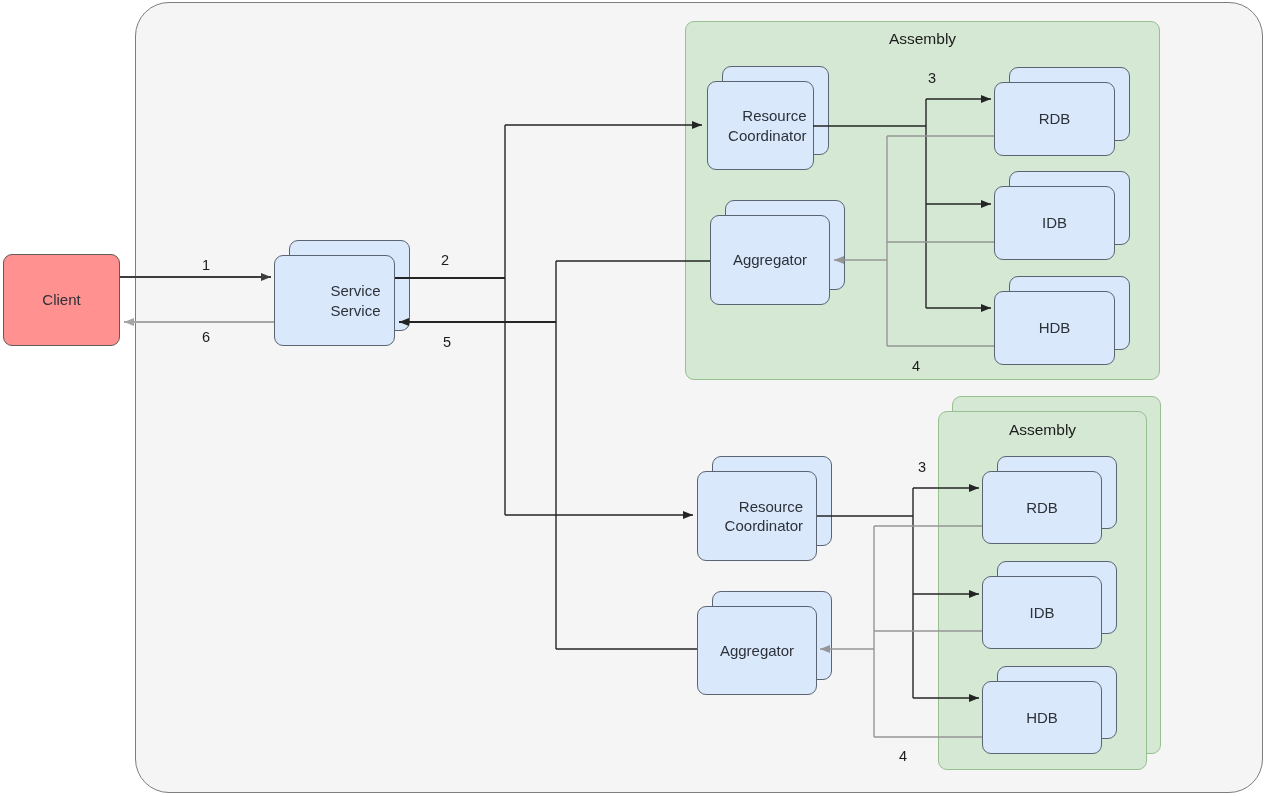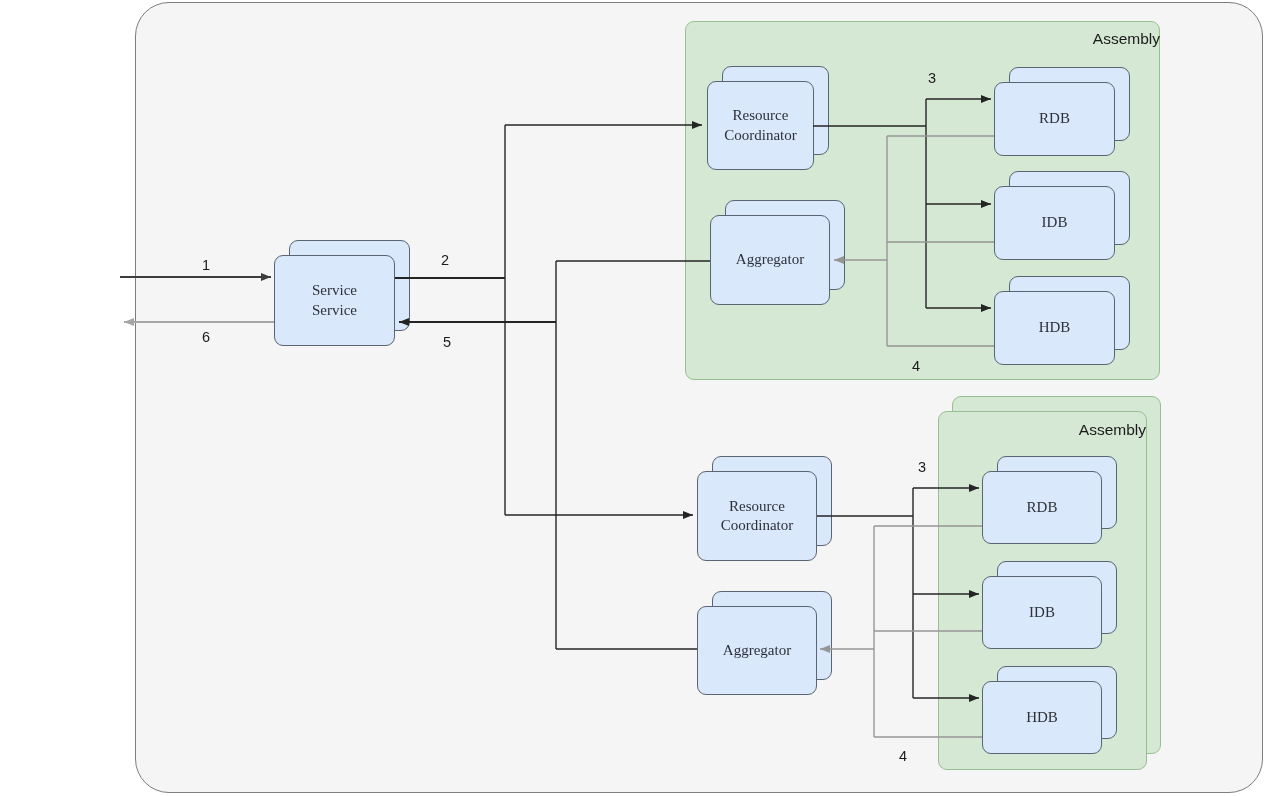--- a/index.html
+++ b/index.html
@@ -12,27 +12,27 @@
   }
   html,body{margin:0;padding:0;background:var(--c-page-bg,#fff);}
   .stage{position:relative;width:1266px;height:796px;background:var(--c-page-bg,#fff);
          font-family:"Liberation Sans","DejaVu Sans",sans-serif;overflow:hidden;}
   .outer-container{position:absolute;left:135px;top:2px;width:1128px;height:791px;
     background:var(--c-canvas-fill,#f5f5f5);border:1.4px solid var(--c-canvas-stroke,#7d7d7d);
     border-radius:34px;box-sizing:border-box;z-index:1;}
   .group{position:absolute;box-sizing:border-box;z-index:2;}
   .green-box{position:absolute;box-sizing:border-box;background:var(--c-green-fill,#d5e8d4);
     border:1.3px solid var(--c-green-stroke,#97c091);border-radius:9px;}
-  .group-title{position:absolute;left:0;right:0;top:9px;text-align:right;font-size:15.5px;
+  .group-title{position:absolute;left:0;right:0;top:9px;text-align:center;font-size:15.5px;
     color:var(--c-num-text,#1b1b1b);z-index:3;}
   .node{position:absolute;z-index:4;}
   .box{position:absolute;box-sizing:border-box;background:var(--c-node-fill,#dae8fc);
     border:1.3px solid var(--c-node-stroke,#5a6473);border-radius:9px;}
   .node .back{left:15px;top:0;}
-  .node .front{left:0;top:15px;display:flex;align-items:center;justify-content:center;text-align:center;font-family:Liberation Serif, serif;}
+  .node .front{left:0;top:15px;display:flex;align-items:center;justify-content:center;text-align:right;}
   .node .lbl{font-size:15px;line-height:1.3;color:var(--c-text,#2d3138);max-width:92px;}
   .single .front{left:0;top:0;}
   .client-box{background:var(--c-red-fill,#ff9190);border:1.4px solid var(--c-red-stroke,#615a58);}
   svg.connectors{position:absolute;left:0;top:0;z-index:6;pointer-events:none;}
   .e-thin-black{stroke:var(--c-edge-black,#242424);stroke-width:1.4;fill:none;}
   .e-thick-black{stroke:var(--c-edge-black,#242424);stroke-width:2.2;fill:none;}
   .e-thick-dark{stroke:var(--c-edge-dark,#3d3d3d);stroke-width:2.2;fill:none;}
   .e-thick-light{stroke:var(--c-edge-light,#a6a6a6);stroke-width:2.2;fill:none;}
   .e-gray{stroke:var(--c-edge-gray,#969696);stroke-width:1.4;fill:none;}
   .num{position:absolute;transform:translate(-50%,-50%);font-size:14.5px;color:var(--c-num-text,#1b1b1b);z-index:7;}
@@ -49,20 +49,25 @@
     <div class="group-title">Assembly</div>
   </div>
 
   <div class="group" style="left:938px;top:396px;width:223px;height:374px;">
     <div class="green-box" style="left:14px;top:0;width:209px;height:358px;"></div>
     <div class="green-box" style="left:0;top:15px;width:209px;height:359px;">
       <div class="group-title">Assembly</div>
     </div>
   </div>
 
+  <div class="node single" style="left:3px;top:254px;width:117px;height:92px;">
+    <div class="box front client-box" style="width:117px;height:92px;">
+      <span class="lbl">Client</span>
+    </div>
+  </div>
 
   <div class="node" style="left:274px;top:240px;width:136px;height:106px;">
     <div class="box back" style="width:121px;height:91px;"></div>
     <div class="box front" style="width:121px;height:91px;">
       <span class="lbl">Service Service</span>
     </div>
   </div>
 
   <div class="node" style="left:707px;top:66px;width:122px;height:104px;">
     <div class="box back" style="width:107px;height:89px;"></div>

